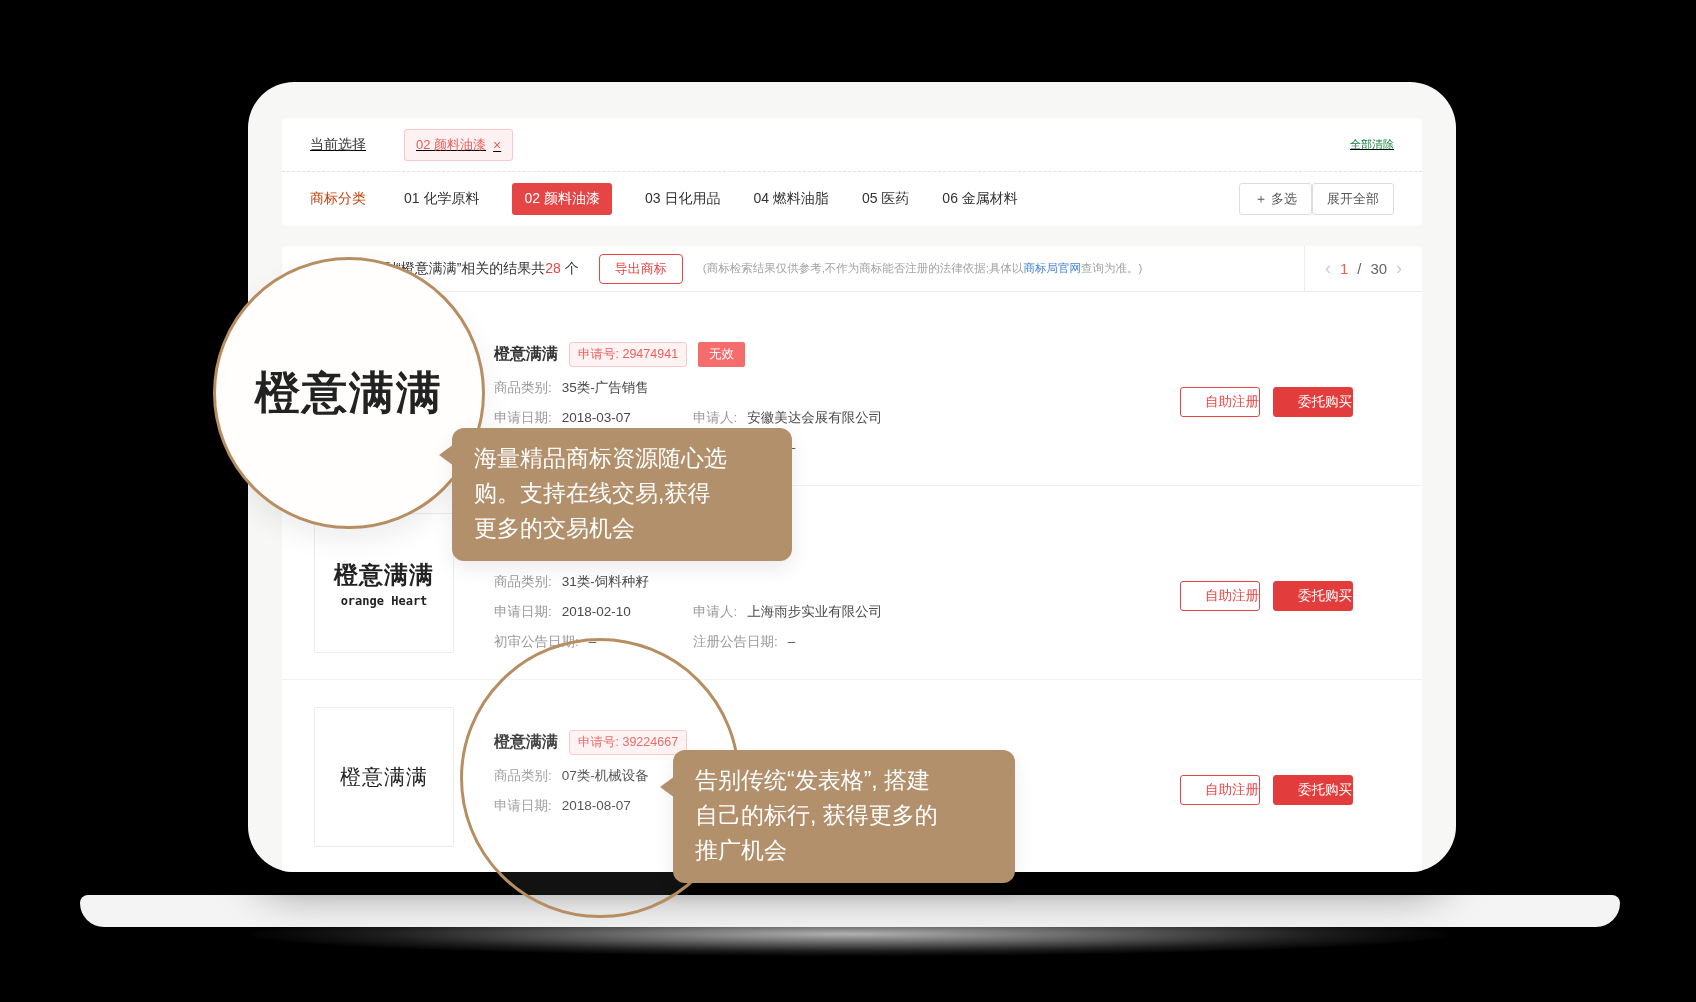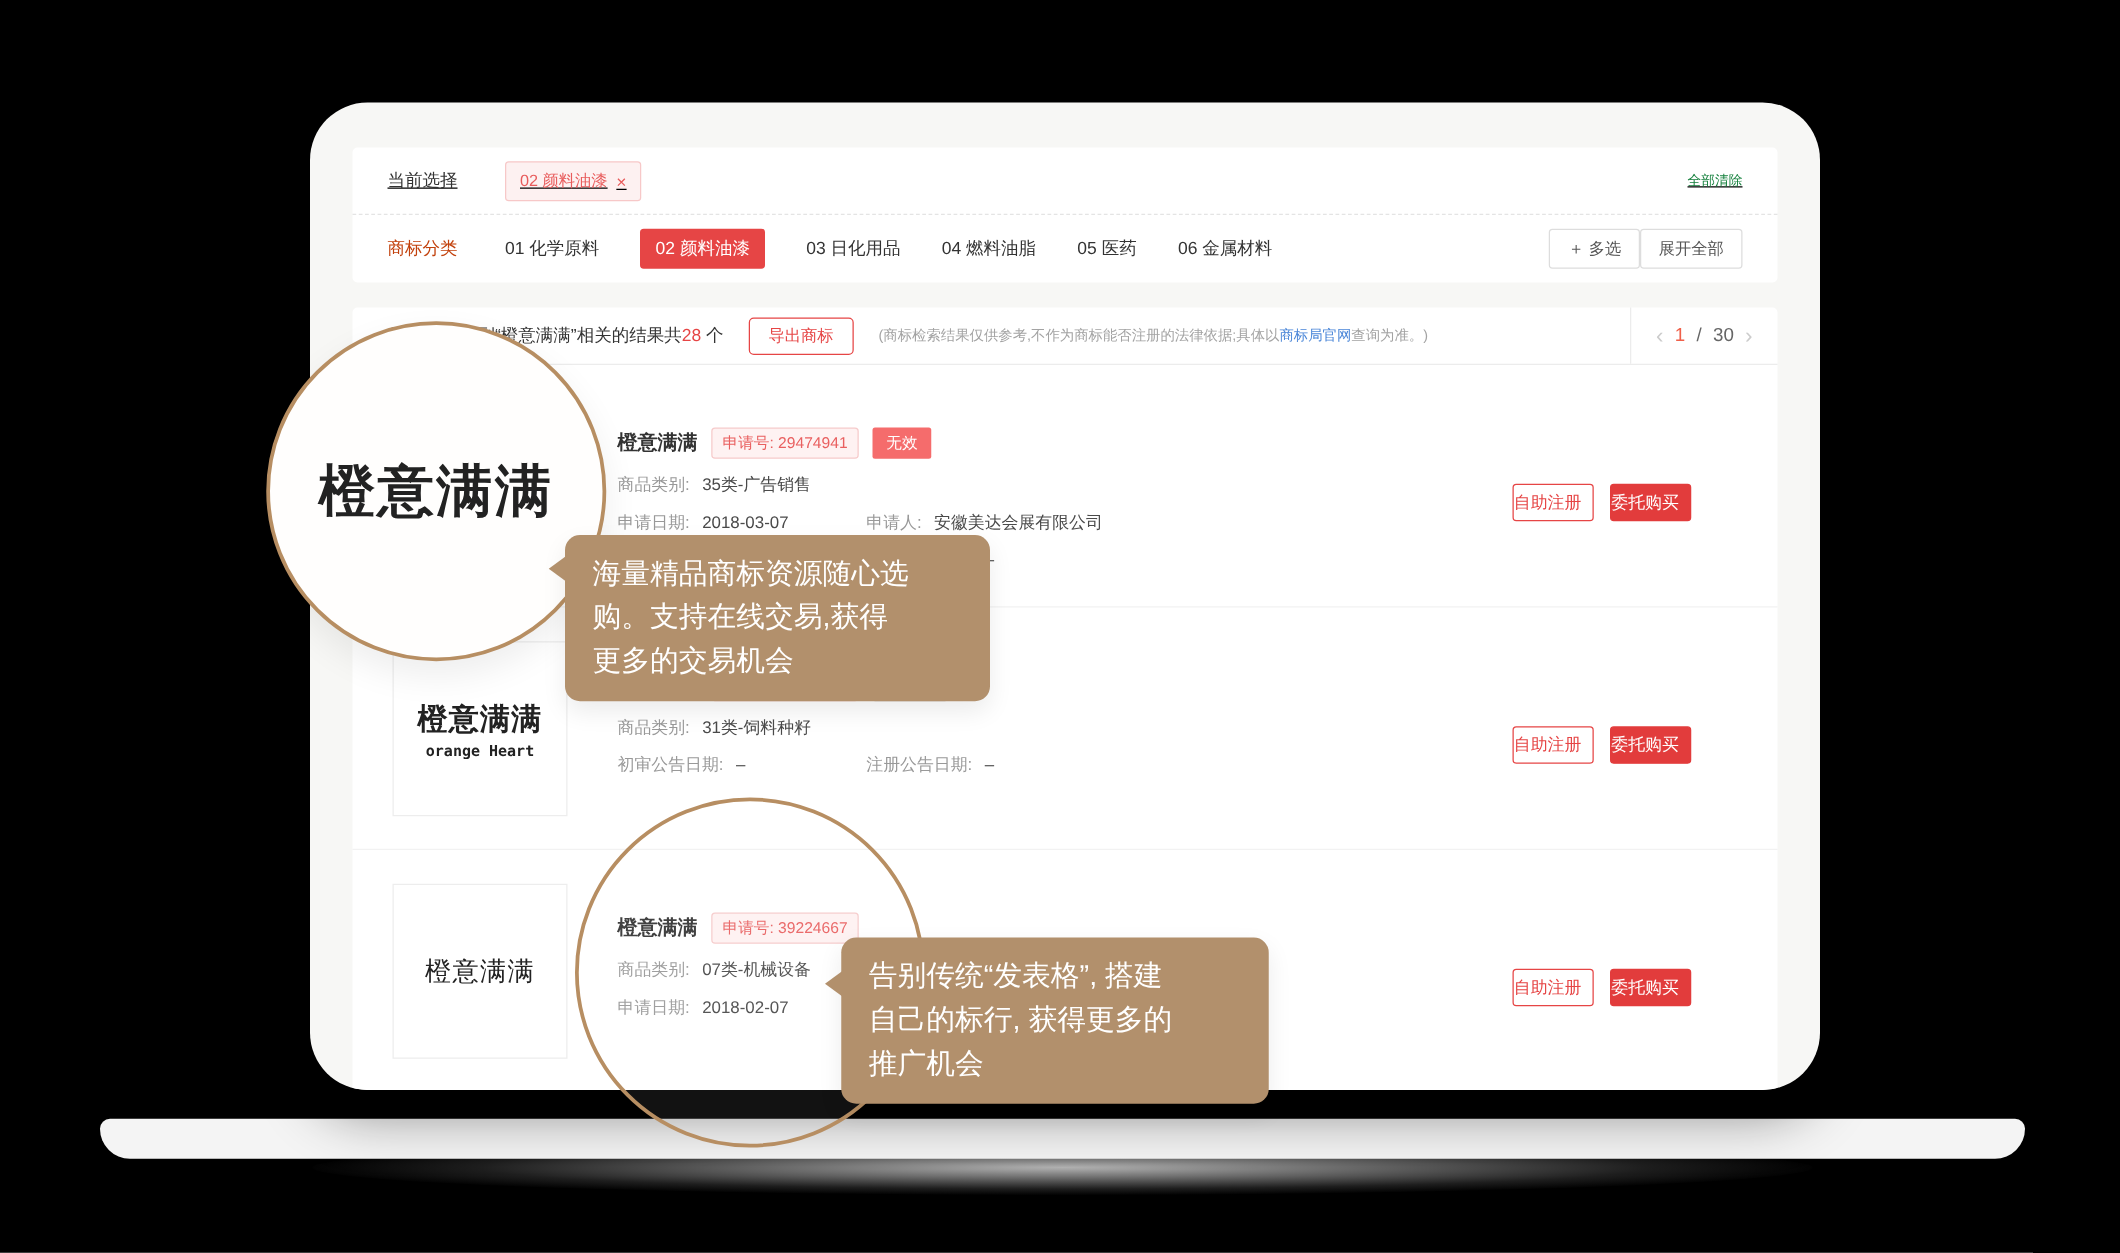--- a/index.html
+++ b/index.html
@@ -62,21 +62,21 @@
   .app-tag { font-size:12.5px; color:#e96060; background:#fef2f2; border:1px solid #f6caca;
     border-radius:3px; padding:3px 8px; }
   .badge { font-size:12.5px; color:#fff; border-radius:2px; padding:4px 11px; }
   .badge:empty { display:none; }
   .badge.invalid { background:#f56c6c; }
   .badge.registered { background:#cbcbcb; }
   .dline { position:relative; margin-top:12px; font-size:13.5px; color:#999; }
   .dline .val { color:#4a4a4a; margin-left:10px; }
   .dline .col2 { position:absolute; left:199px; top:0; color:#999; }
   .actions { position:absolute; right:69px; top:95px; display:flex; gap:13px; }
-  .btn { width:65px; height:30px; line-height:28px; text-align:left; font-size:13.5px;
+  .btn { width:80px; height:30px; line-height:28px; text-align:right; font-size:13.5px;
     border-radius:3px; cursor:pointer; }
   .btn.outline { border:1px solid #e64545; color:#e64545; background:#fff; }
   .btn.solid { border:1px solid #e23c3c; color:#fff; background:#e23c3c; }
 
   
   .mag-circle { border-radius:50%; border:3px solid #b78e62; z-index:5; }
   #circle1 { left:213px; top:257px; width:272px; height:272px; background:#fffefd;
     display:flex; align-items:center; justify-content:center; box-shadow:0 12px 28px rgba(0,0,0,.07); }
   #circle1 .mag-text { font-size:45px; font-weight:600; color:#222; letter-spacing:2px; }
   #circle2 { left:460px; top:638px; width:280px; height:280px; background:rgba(255,255,255,.07); }
@@ -172,40 +172,42 @@
         <span class="tm-main serif">橙意满满</span>
         <span class="tm-sub">orange Heart</span>
       </div>
       <div class="details">
         <div class="title-line">
           <span class="tm-name">橙意满满</span>
           <span class="app-tag"><span>申请号:</span> <span>29482153</span></span>
           <span class="badge registered">已注册</span>
         </div>
         <div class="dline"><span>商品类别:</span><span class="val">31类-饲料种籽</span></div>
+        <div class="dline"><span>申请日期:</span><span class="val">2018-02-10</span>
+          <span class="col2"><span>申请人:</span><span class="val">上海雨步实业有限公司</span></span></div>
         <div class="dline"><span>初审公告日期:</span><span class="val">–</span>
           <span class="col2"><span>注册公告日期:</span><span class="val">–</span></span></div>
       </div>
       <div class="actions">
         <span class="btn outline">自助注册</span>
         <span class="btn solid">委托购买</span>
       </div>
     </div>
 
     <div class="result-row">
       <div class="tm-box">
         <span class="tm-main">橙意满满</span>
       </div>
       <div class="details">
         <div class="title-line">
           <span class="tm-name">橙意满满</span>
           <span class="app-tag"><span>申请号:</span> <span>39224667</span></span>
         </div>
         <div class="dline"><span>商品类别:</span><span class="val">07类-机械设备</span></div>
-        <div class="dline"><span>申请日期:</span><span class="val">2018-02-07</span></div>
+        <div class="dline"><span>申请日期:</span><span class="val">2018-08-07</span></div>
       </div>
       <div class="actions">
         <span class="btn outline">自助注册</span>
         <span class="btn solid">委托购买</span>
       </div>
     </div>
   </div>
 </div>
 
 <div class="abs mag-circle" id="circle1">

